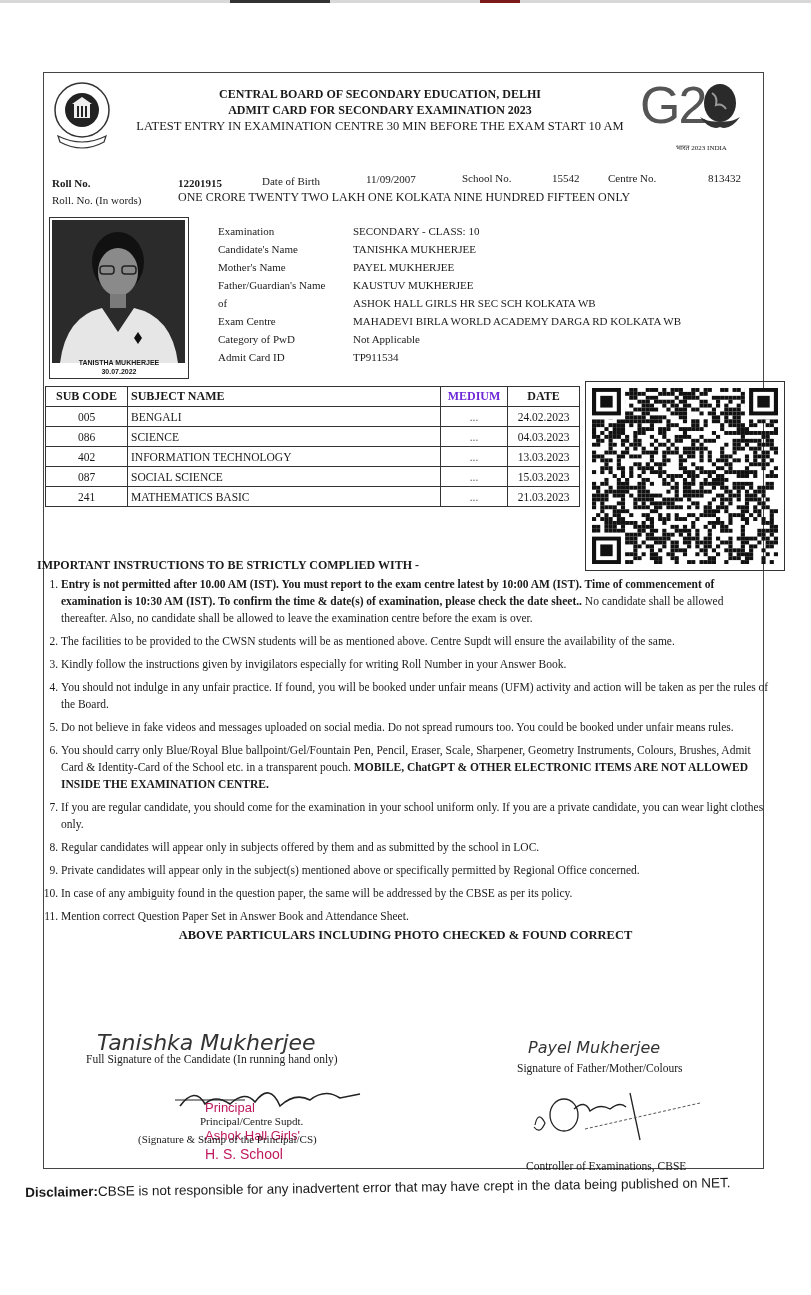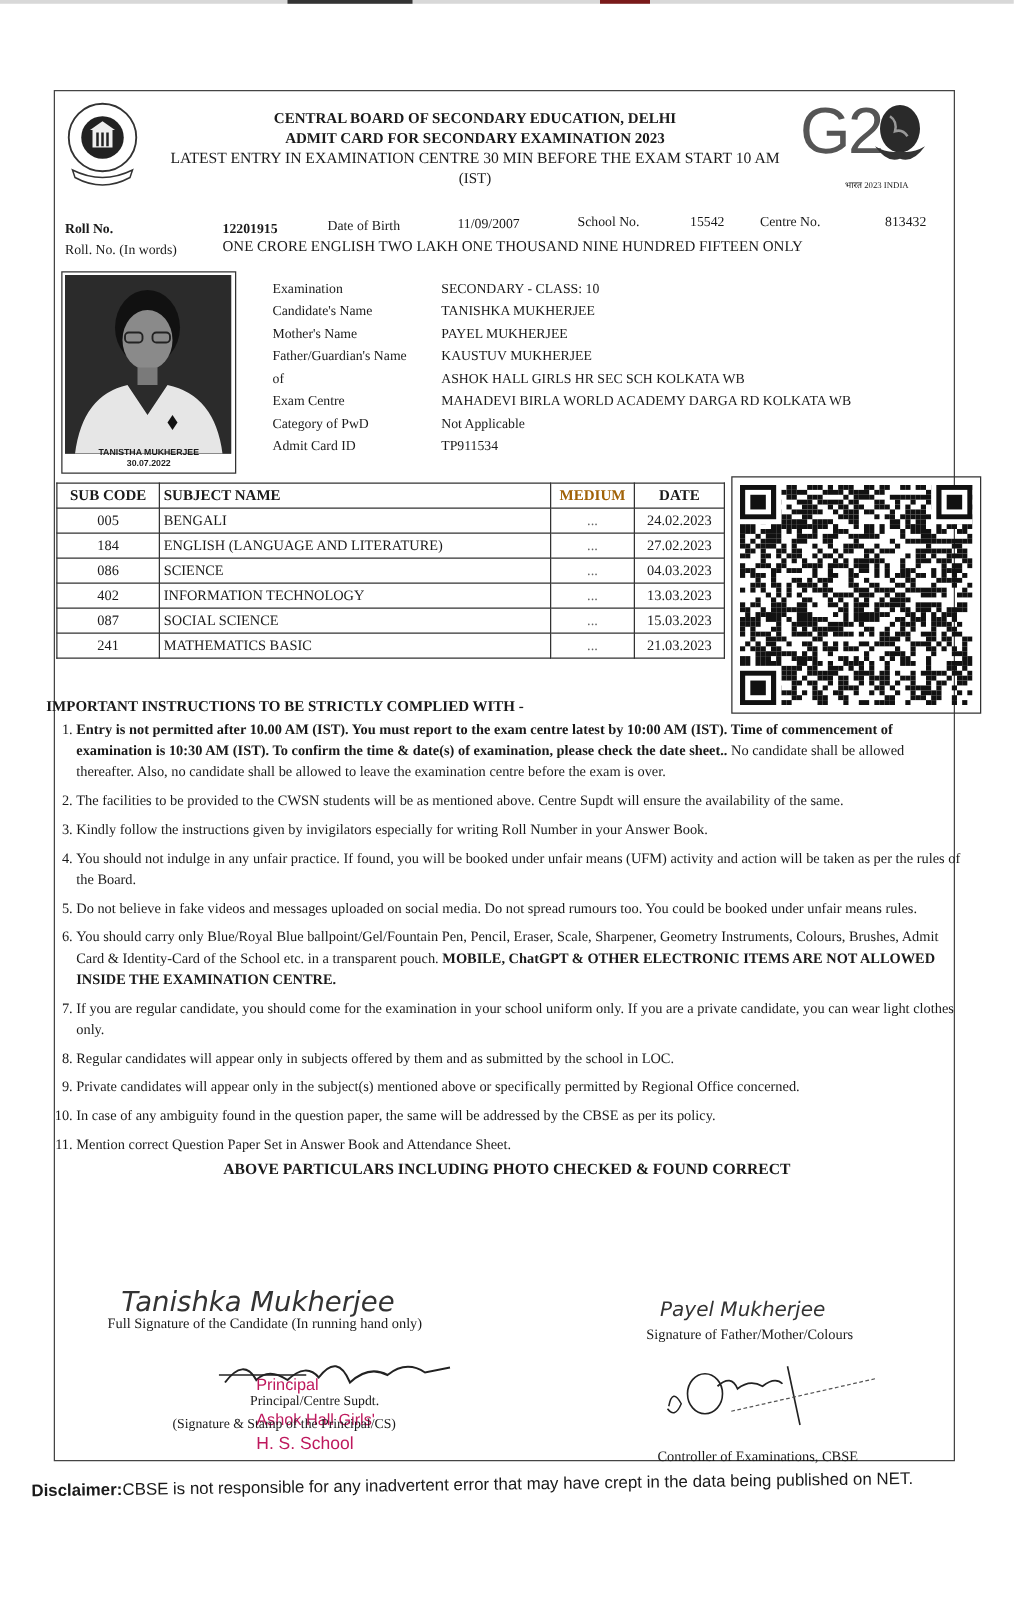--- a/index.html
+++ b/index.html
@@ -56,21 +56,20 @@
   <rect x="29" y="28" width="2" height="11" fill="#222"></rect>
   <rect x="33" y="28" width="2" height="11" fill="#222"></rect>
   <path d="M20 26 L30 19 L40 26 Z" fill="#eee"></path>
   <path d="M6 58 Q30 70 54 58 L52 64 Q30 76 8 64 Z" fill="none" stroke="#333" stroke-width="1.2"></path>
 </svg>
 
 <div class="head">
   <div class="b">CENTRAL BOARD OF SECONDARY EDUCATION, DELHI</div>
   <div class="b">ADMIT CARD FOR SECONDARY EXAMINATION 2023</div>
   <div style="font-size:12.5px;">LATEST ENTRY IN EXAMINATION CENTRE 30 MIN BEFORE THE EXAM START 10 AM</div>
-  <div>(IST)</div>
 </div>
 
 <div class="logo-right">
   <div style="position:absolute;left:0;top:0;font-family:'Liberation Sans',sans-serif;font-size:52px;line-height:56px;color:#555;letter-spacing:-2px;width:70px;overflow:hidden;">G20</div>
   <svg style="position:absolute;left:58px;top:6px;" width="44" height="50" viewBox="0 0 44 50">
     <ellipse cx="22" cy="20" rx="16" ry="19" fill="#2a2a2a"></ellipse>
     <path d="M14 10 Q20 14 18 22 Q24 20 28 26" stroke="#999" stroke-width="2" fill="none"></path>
     <path d="M2 34 Q12 48 22 44 Q32 48 42 34 Q32 40 22 38 Q12 40 2 34 Z" fill="#333"></path>
   </svg>
   <div style="position:absolute;left:36px;top:66px;font-size:7px;white-space:nowrap;">भारत 2023 INDIA</div>
@@ -78,21 +77,21 @@
 
 <div class="row bold" style="left:52px;top:177px;">Roll No.</div>
 <div class="row bold" style="left:178px;top:177px;">12201915</div>
 <div class="row" style="left:262px;top:175px;">Date of Birth</div>
 <div class="row" style="left:366px;top:173px;">11/09/2007</div>
 <div class="row" style="left:462px;top:172px;">School No.</div>
 <div class="row" style="left:552px;top:172px;">15542</div>
 <div class="row" style="left:608px;top:172px;">Centre No.</div>
 <div class="row" style="left:708px;top:172px;">813432</div>
 <div class="row" style="left:52px;top:194px;">Roll. No. (In words)</div>
-<div class="row" style="left:178px;top:190px;font-size:12px;">ONE CRORE ENGLISH TWO LAKH ONE THOUSAND NINE HUNDRED FIFTEEN ONLY</div>
+<div class="row" style="left:178px;top:190px;font-size:12px;">ONE CRORE TWENTY TWO LAKH ONE KOLKATA NINE HUNDRED FIFTEEN ONLY</div>
 
 <div class="photo">
   <div class="img">
     <svg width="133" height="143" viewBox="0 0 133 143">
       <rect width="133" height="143" fill="#2b2b2b"></rect>
       <ellipse cx="66" cy="42" rx="26" ry="30" fill="#111"></ellipse>
       <ellipse cx="66" cy="52" rx="20" ry="24" fill="#8a8a8a"></ellipse>
       <rect x="48" y="46" width="14" height="8" rx="3" fill="none" stroke="#222" stroke-width="1.5"></rect>
       <rect x="70" y="46" width="14" height="8" rx="3" fill="none" stroke="#222" stroke-width="1.5"></rect>
       <rect x="58" y="74" width="16" height="14" fill="#7a7a7a"></rect>
@@ -139,36 +138,30 @@
       <span class="lbl">Admit Card ID</span>
       <span class="val">TP911534</span>
     </div>
 </div>
 
 <table class="subj">
   <thead>
     <tr>
       <th class="c-code">SUB CODE</th>
       <th style="text-align:left;">SUBJECT NAME</th>
-      <th class="c-med" style="color:#a16207;">MEDIUM</th>
+      <th class="c-med" style="color:#6d28d9;">MEDIUM</th>
       <th class="c-date">DATE</th>
     </tr>
   </thead>
   <tbody>
     <tr>
         <td class="c-code">005</td>
         <td>BENGALI</td>
         <td class="c-med">...</td>
         <td class="c-date">24.02.2023</td>
-      </tr>
-    <tr>
-        <td class="c-code">184</td>
-        <td>ENGLISH (LANGUAGE AND LITERATURE)</td>
-        <td class="c-med">...</td>
-        <td class="c-date">27.02.2023</td>
       </tr>
     <tr>
         <td class="c-code">086</td>
         <td>SCIENCE</td>
         <td class="c-med">...</td>
         <td class="c-date">04.03.2023</td>
       </tr>
     <tr>
         <td class="c-code">402</td>
         <td>INFORMATION TECHNOLOGY</td>

